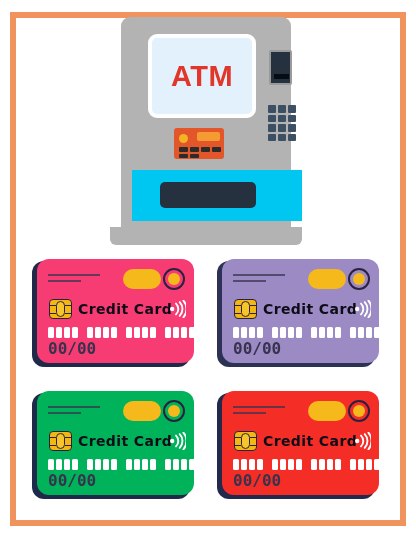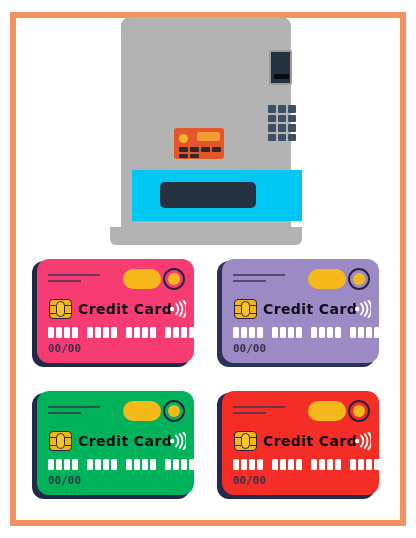--- a/index.html
+++ b/index.html
@@ -329,36 +329,39 @@
     width: 6px;
     height: 11px;
     background: #ffffff;
     border-radius: 1.5px;
   }
   .card-date {
     position: absolute;
     left: 11px;
     top: 84px;
     font-family: "DejaVu Sans Mono", monospace;
-    font-size: 11px;
+    font-size: 16px;
     font-weight: bold;
     color: #37324d;
     letter-spacing: 0px;
     line-height: 12px;
   }
 </style>
 </head>
 <body>
 
 <div id="poster">
   <div id="frame" style="border-color: rgb(240, 147, 92);"></div>
 
   <div id="atm">
     <div class="atm-body" style="background: rgb(179, 179, 179);">
 
+      <div class="atm-screen" style="background: rgb(226, 241, 251);">
+        <span class="atm-screen-text" style="color: rgb(224, 55, 42);">ATM</span>
+      </div>
 
       <div class="atm-reader">
         <div class="atm-reader-slot"></div>
       </div>
 
       <div class="atm-keypad">
         <div class="atm-key" style="background: rgb(61, 80, 99);"></div>
         <div class="atm-key" style="background: rgb(61, 80, 99);"></div>
         <div class="atm-key" style="background: rgb(61, 80, 99);"></div>
         <div class="atm-key" style="background: rgb(61, 80, 99);"></div>

